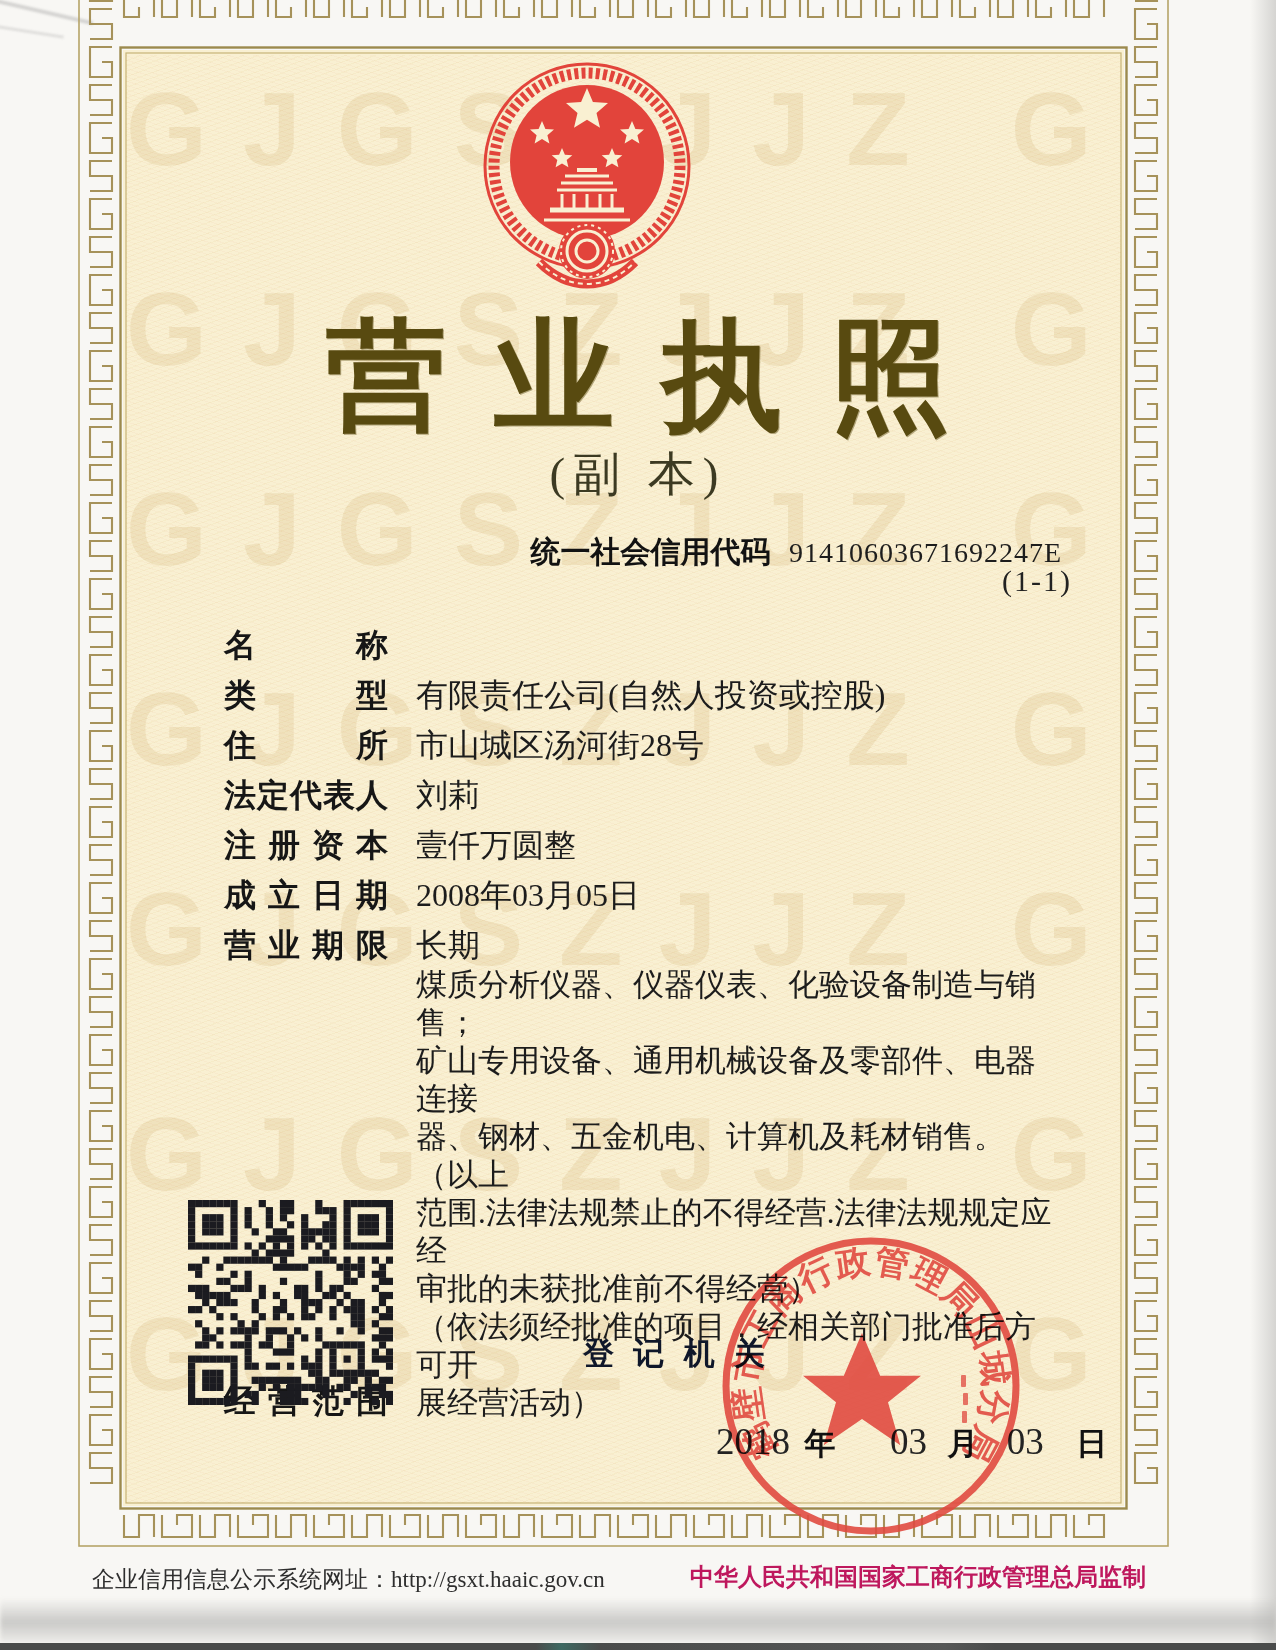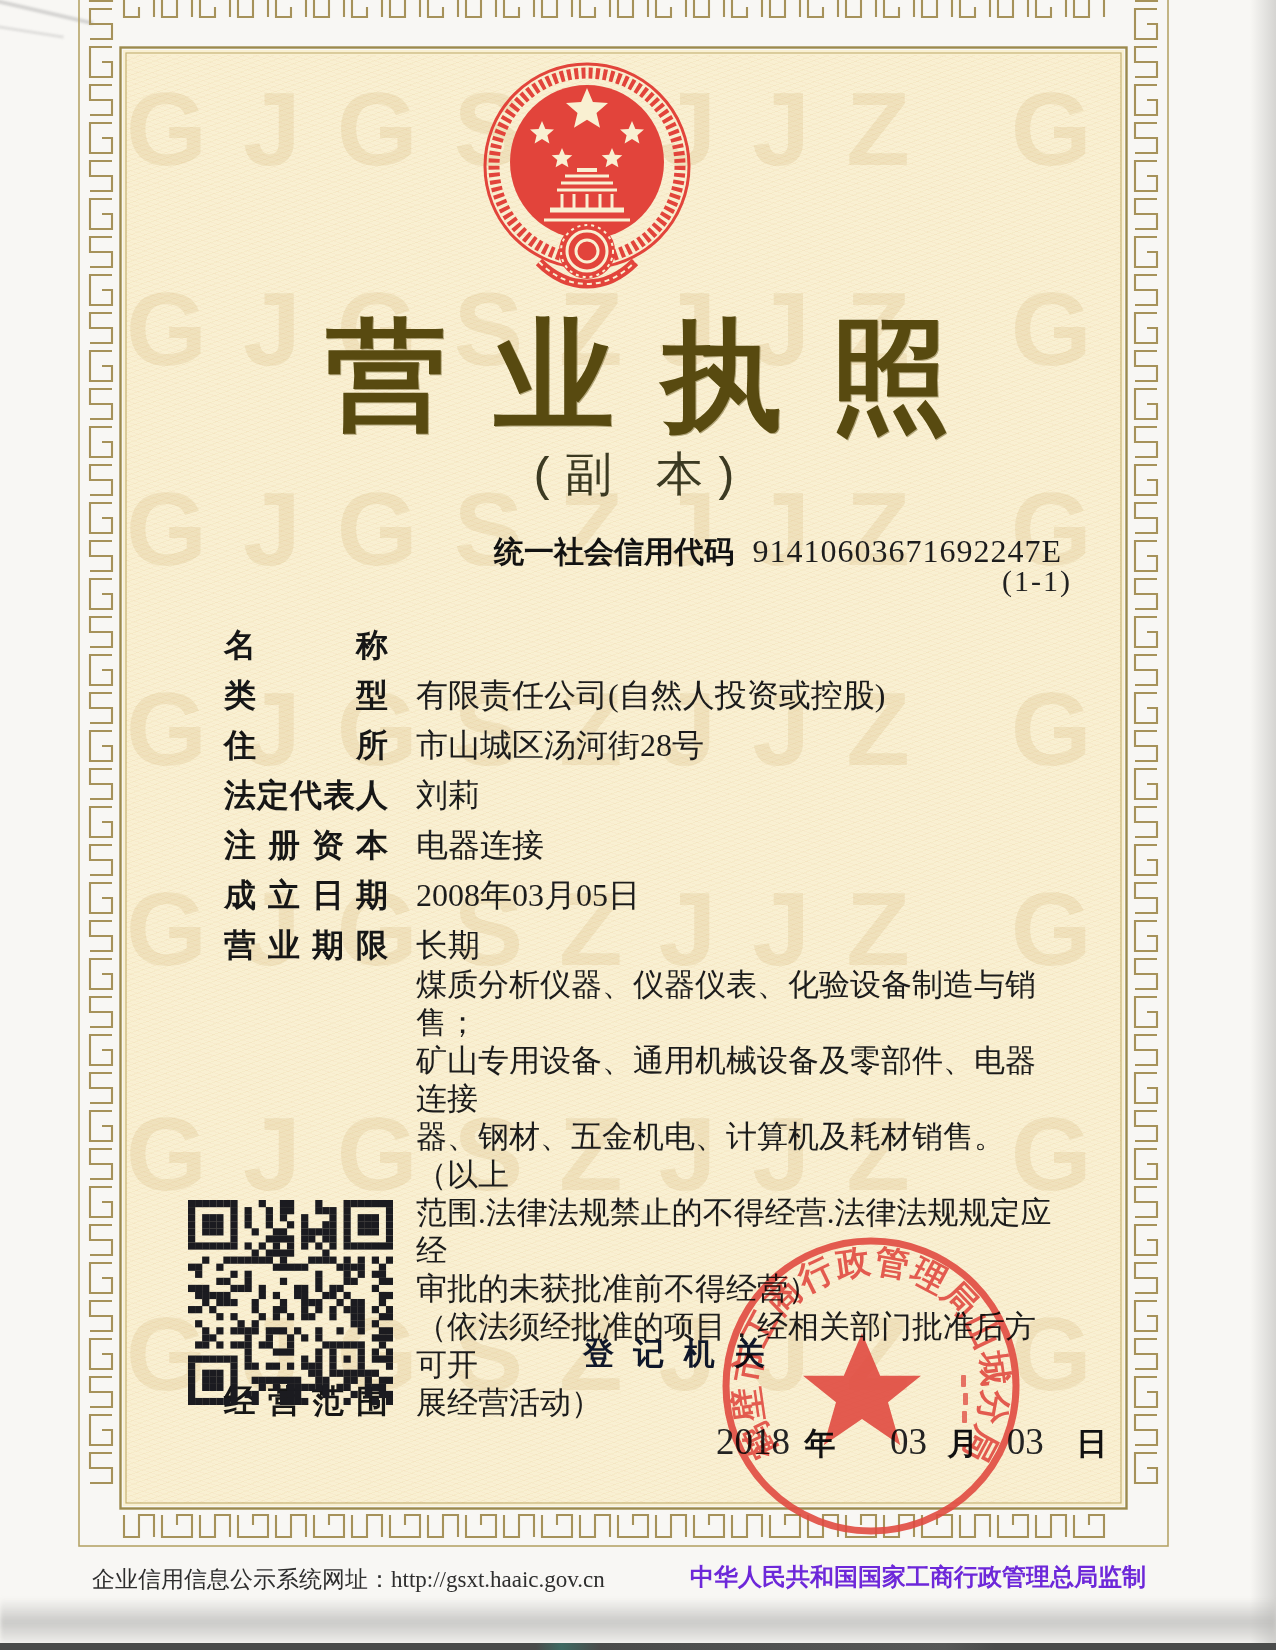--- a/index.html
+++ b/index.html
@@ -34,24 +34,24 @@
       repeating-linear-gradient(-20deg,rgba(205,170,70,.07) 0 1px,rgba(0,0,0,0) 1px 5px);}
 
   .content{position:absolute;left:0;top:0;width:1232px;height:1650px;z-index:4;}
 
   
   .emblem{position:absolute;left:478px;top:48px;}
   .title{position:absolute;left:0;top:296px;width:1276px;text-align:center;
     font-size:120px;font-weight:900;color:#584a10;letter-spacing:48px;text-indent:48px;
     text-shadow:1px 1px 0 rgba(88,74,16,.45);font-family:"Liberation Sans",sans-serif;}
   .subtitle{position:absolute;left:0;top:443px;width:1276px;text-align:center;
-    font-size:47px;color:#3c3a22;letter-spacing:8px;font-family:Liberation Mono, monospace;}
+    font-size:47px;color:#3c3a22;letter-spacing:8px;font-family:Liberation Serif, serif;}
   .code-line{position:absolute;top:532px;left:0;width:1062px;text-align:right;white-space:nowrap;}
   .code-label{font-size:30px;font-weight:700;color:#121212;}
-  .code-value{font-size:32px;color:#1d1d1d;letter-spacing:1px;margin-left:14px;
+  .code-value{font-size:28px;color:#1d1d1d;letter-spacing:1px;margin-left:14px;
     font-family:"Liberation Serif",serif;}
   .page-note{position:absolute;top:564px;left:0;width:1072px;text-align:right;
     font-size:30px;color:#222;font-family:"Liberation Serif",serif;letter-spacing:2px;}
 
   
   .fields{position:absolute;left:224px;top:616px;width:860px;}
   .frow{display:flex;align-items:flex-end;min-height:50px;}
   .flabel{display:inline-block;width:164px;flex:0 0 164px;font-size:32px;font-weight:700;
     color:#161616;text-align:justify;text-align-last:justify;line-height:42px;
     font-family:"Liberation Sans",sans-serif;}
@@ -68,21 +68,21 @@
   .date-line .unit{font-size:31px;font-weight:700;color:#111;}
   .dp1{margin-left:10px;}  .dp2{margin-left:50px;} .dp3{margin-left:16px;}
   .dp4{margin-left:24px;}  .dp5{margin-left:28px;}
   .stamp{position:absolute;left:718px;top:1233px;opacity:.9;mix-blend-mode:multiply;
     pointer-events:none;}
 
   
   .footer-left{position:absolute;left:92px;top:1564px;font-size:23px;color:#2e2e2e;
     font-family:"Liberation Serif",serif;}
   .footer-right{position:absolute;right:86px;top:1561px;font-size:24px;font-weight:700;
-    color:#6d28d9;font-family:"Liberation Serif",serif;}
+    color:#be185d;font-family:"Liberation Serif",serif;}
 </style>
 </head>
 <body>
 
 <div class="page">
 
   <svg class="frame" width="1276" height="1650" viewBox="0 0 1276 1650">
     <rect x="123" y="50" width="1001" height="1456" fill="#f9f0d2"></rect>
     <rect x="79" y="-30" width="1089" height="1576" fill="none" stroke="#b6a468" stroke-width="1.6"></rect>
     <rect x="120.5" y="47.5" width="1006" height="1461" fill="none" stroke="#9c8a4e" stroke-width="2.4"></rect>
@@ -287,21 +287,21 @@
       <div class="frow">
         <span class="flabel">住所</span>
         <span class="fvalue">市山城区汤河街28号</span>
       </div>
       <div class="frow">
         <span class="flabel">法定代表人</span>
         <span class="fvalue">刘莉</span>
       </div>
       <div class="frow">
         <span class="flabel">注册资本</span>
-        <span class="fvalue">电器连接</span>
+        <span class="fvalue">壹仟万圆整</span>
       </div>
       <div class="frow">
         <span class="flabel">成立日期</span>
         <span class="fvalue">2008年03月05日</span>
       </div>
       <div class="frow">
         <span class="flabel">营业期限</span>
         <span class="fvalue">长期</span>
       </div>
       <div class="frow scope">

